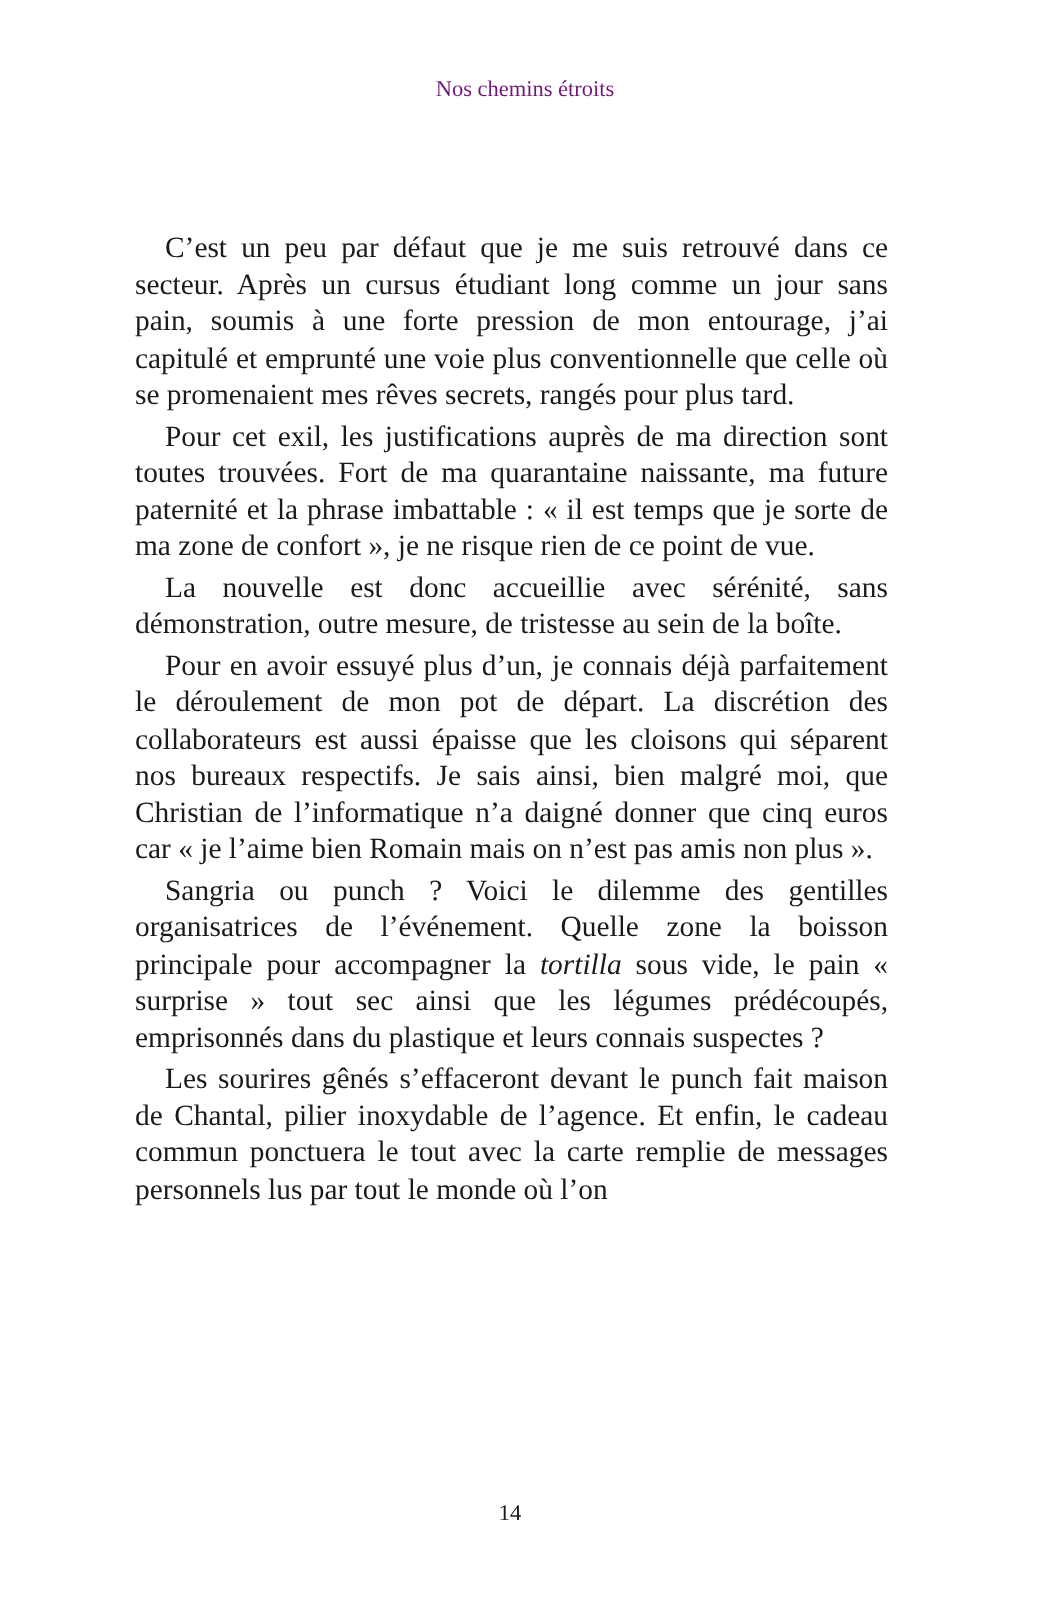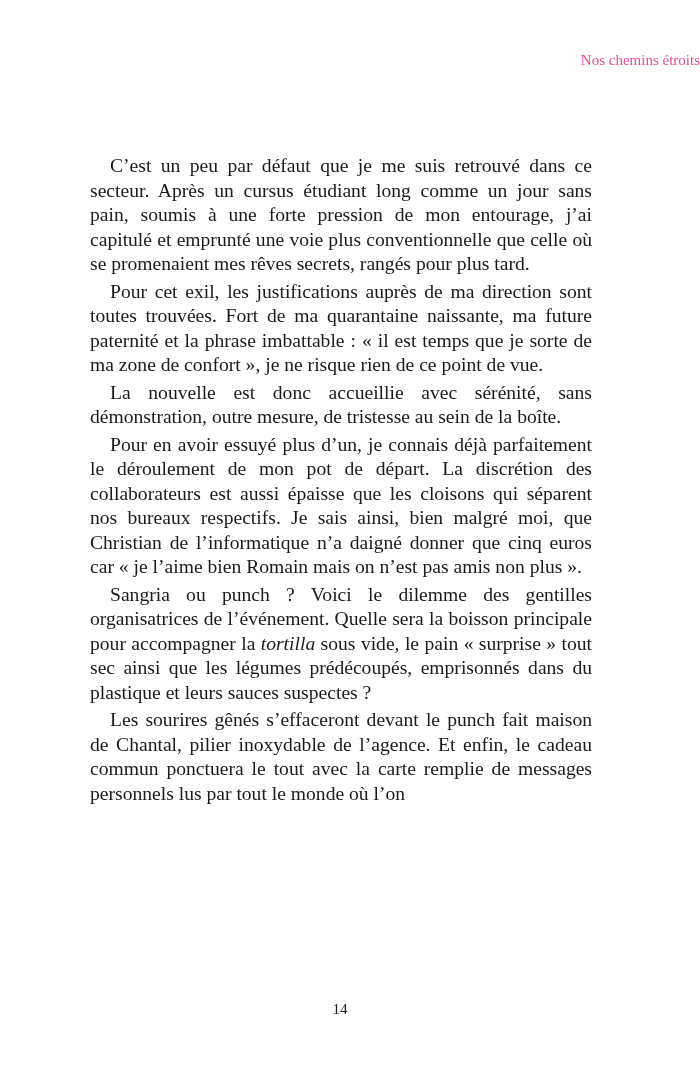--- a/index.html
+++ b/index.html
@@ -1,33 +1,33 @@
 <!DOCTYPE html>
 <html><head>
 <meta charset="utf-8">
 <style>
   html, body { margin: 0; padding: 0; background: #ffffff; }
   body { width: 700px; height: 1080px; position: relative; overflow: hidden; }
   .page { position: absolute; left: 0; top: 0; width: 700px; height: 1080px; background: #ffffff; color: #1a1a1a; font-family: "Liberation Serif", "DejaVu Serif", serif; }
-  .running-head { position: absolute; top: 52px; left: 0; width: 700px; text-align: right; font-size: 15px; letter-spacing: 0; color: #ec4899; }
+  .running-head { position: absolute; top: 52px; left: 0; width: 700px; text-align: center; font-size: 15px; letter-spacing: 0; color: #701a75; }
   .body-text { position: absolute; left: 90px; top: 126px; width: 502px; font-size: 19.6px; line-height: 24.5px; text-align: justify; margin-top: 28px; }
   .body-text p { margin: 0; text-indent: 20px; text-align: justify; }
   .body-text p.gap { margin-top: 3px; }
   .folio { position: absolute; top: 1001px; left: 0; width: 680px; text-align: center; font-size: 15px; }
   em { }
 </style>
 </head>
 <body>
 
 <div class="page">
   <div class="running-head">Nos chemins étroits</div>
 
   <div class="body-text">
     <p>C’est un peu par défaut que je me suis retrouvé dans ce secteur. Après un cursus étudiant long comme un jour sans pain, soumis à une forte pression de mon entourage, j’ai capitulé et emprunté une voie plus conventionnelle que celle où se promenaient mes rêves secrets, rangés pour plus tard.</p>
     <p class="gap">Pour cet exil, les justifications auprès de ma direction sont toutes trouvées. Fort de ma quarantaine naissante, ma future paternité et la phrase imbattable : « il est temps que je sorte de ma zone de confort », je ne risque rien de ce point de vue.</p>
     <p class="gap">La nouvelle est donc accueillie avec sérénité, sans démonstration, outre mesure, de tristesse au sein de la boîte.</p>
     <p class="gap">Pour en avoir essuyé plus d’un, je connais déjà parfaitement le déroulement de mon pot de départ. La discrétion des collaborateurs est aussi épaisse que les cloisons qui séparent nos bureaux respectifs. Je sais ainsi, bien malgré moi, que Christian de l’informatique n’a daigné donner que cinq euros car « je l’aime bien Romain mais on n’est pas amis non plus ».</p>
-    <p class="gap"><span>Sangria ou punch ? Voici le dilemme des gentilles organisatrices de l’événement. Quelle sera la boisson principale pour accompagner la </span><em>tortilla</em><span> sous vide, le pain « surprise » tout sec ainsi que les légumes prédécoupés, emprisonnés dans du plastique et leurs sauces suspectes ?</span></p>
+    <p class="gap"><span>Sangria ou punch ? Voici le dilemme des gentilles organisatrices de l’événement. Quelle zone la boisson principale pour accompagner la </span><em>tortilla</em><span> sous vide, le pain « surprise » tout sec ainsi que les légumes prédécoupés, emprisonnés dans du plastique et leurs connais suspectes ?</span></p>
     <p class="gap">Les sourires gênés s’effaceront devant le punch fait maison de Chantal, pilier inoxydable de l’agence. Et enfin, le cadeau commun ponctuera le tout avec la carte remplie de messages personnels lus par tout le monde où l’on</p>
   </div>
 
   <div class="folio">14</div>
 </div>
 
 </body></html>

